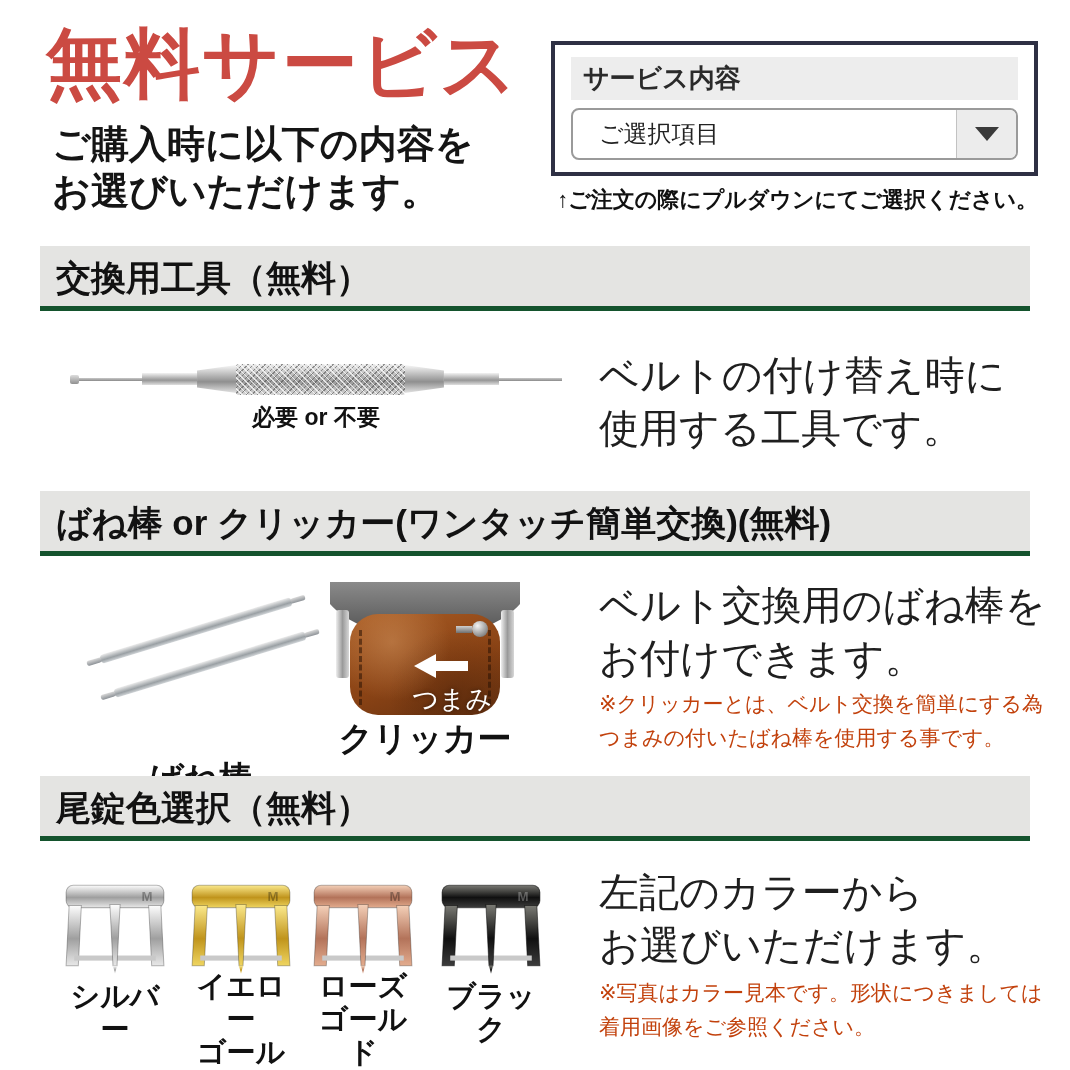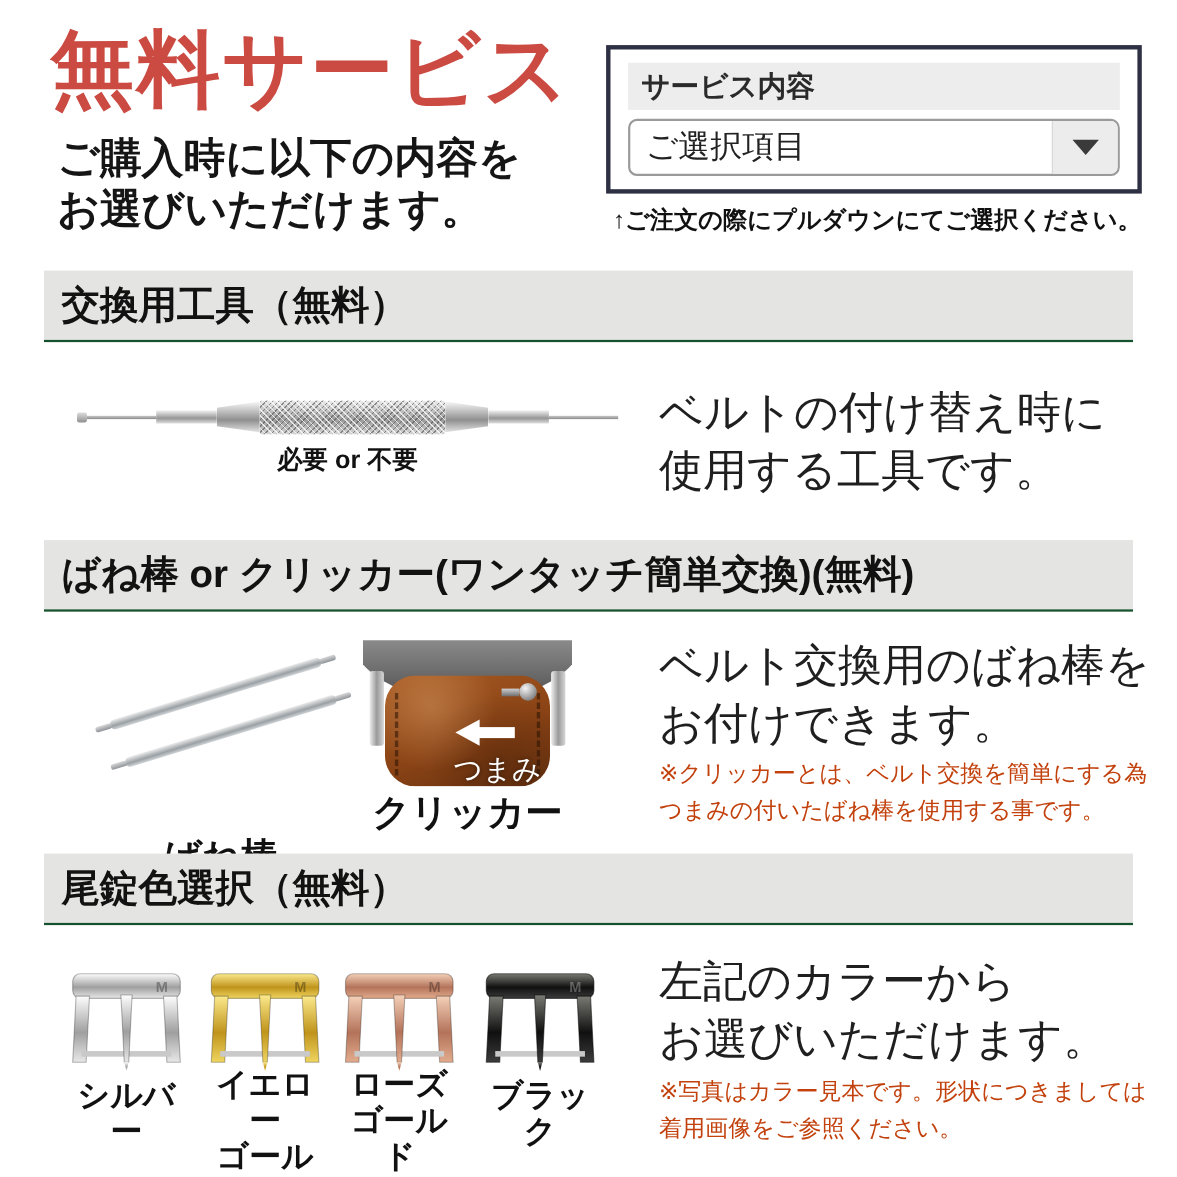--- a/index.html
+++ b/index.html
@@ -12,32 +12,32 @@
     color:#cb4a42; letter-spacing:2px; line-height:1.1; }
   .main-sub { position:absolute; left:52px; top:121px; font-size:38px; font-weight:bold;
     line-height:47px; color:#151515; }
 
   .service-box { position:absolute; left:551px; top:41px; width:487px; height:135px;
     border:4px solid #2e3044; background:#fff; padding:12px 16px; }
   .service-label { background:#ededed; font-size:26px; font-weight:bold; color:#2a2a2a;
     padding:4px 12px; }
   .select-ctl { position:relative; margin-top:8px; height:52px; border:2px solid #9a9a9a;
     border-radius:8px; background:#fff; display:flex; align-items:center;
-    padding-left:14px; font-size:29px; color:#222; }
+    padding-left:26px; font-size:24px; color:#222; }
   .select-arrow-zone { position:absolute; right:0; top:0; bottom:0; width:60px;
     background:#ececec; border-left:1px solid #c2c2c2; border-radius:0 6px 6px 0;
     display:flex; align-items:center; justify-content:center; }
   .select-arrow { width:0; height:0; border-left:12px solid transparent;
     border-right:12px solid transparent; border-top:14px solid #3a3a3a; }
   .pulldown-note { position:absolute; left:551px; top:185px; width:487px; text-align:right;
     font-size:22px; font-weight:bold; color:#111; }
 
   
   .banner { position:absolute; left:40px; width:990px; height:65px; background:#e4e4e2;
-    border-bottom:2px solid #14532d; font-size:35px; font-weight:bold; color:#121212;
+    border-bottom:5px solid #14532d; font-size:35px; font-weight:bold; color:#121212;
     line-height:63px; padding-left:16px; white-space:nowrap; }
   .banner.b1 { top:246px; } .banner.b2 { top:491px; } .banner.b3 { top:776px; }
 
   .desc-big { position:absolute; left:599px; font-size:40px; line-height:53px; color:#1f1f1f; }
   .desc-note { position:absolute; left:599px; font-size:21px; line-height:34px; color:#c2410c; }
   .fig-caption { position:absolute; text-align:center; font-weight:bold; color:#111; }
 
   
   .tool-fig { position:absolute; left:70px; top:354px; width:492px; height:50px;
     display:flex; align-items:center; justify-content:center; }

